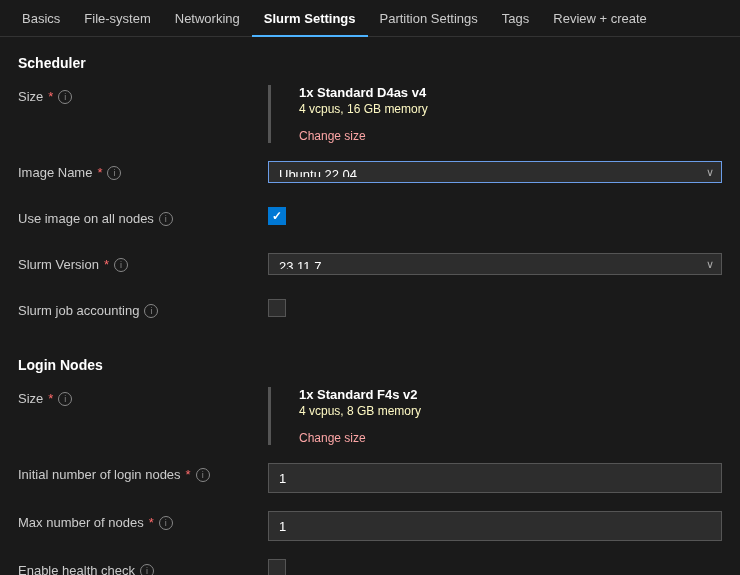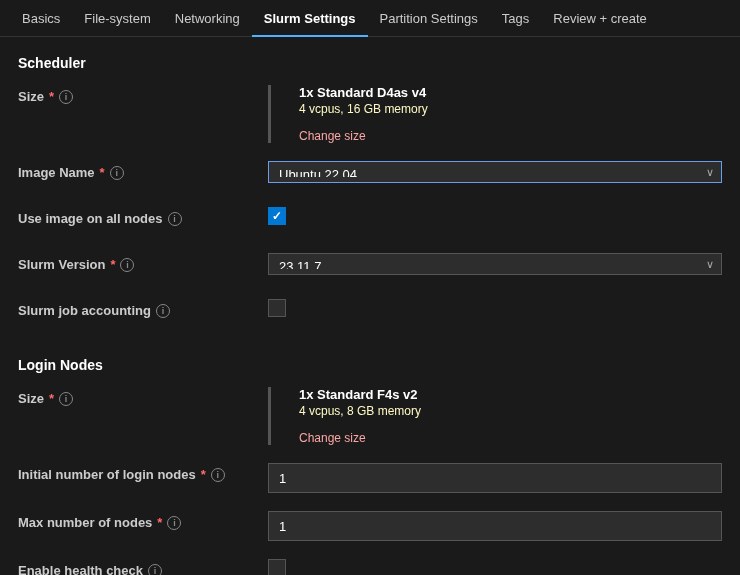--- a/index.html
+++ b/index.html
@@ -72,21 +72,20 @@
 
     .form-label {
       width: 250px;
       flex-shrink: 0;
       display: flex;
       align-items: center;
       gap: 5px;
       padding-top: 4px;
       color: #cccccc;
       font-size: 13px;
-      font-weight: bold;
     }
 
     .required-star {
       color: #ff6b6b;
     }
 
     .info-icon {
       width: 14px;
       height: 14px;
       border: 1px solid #888;

